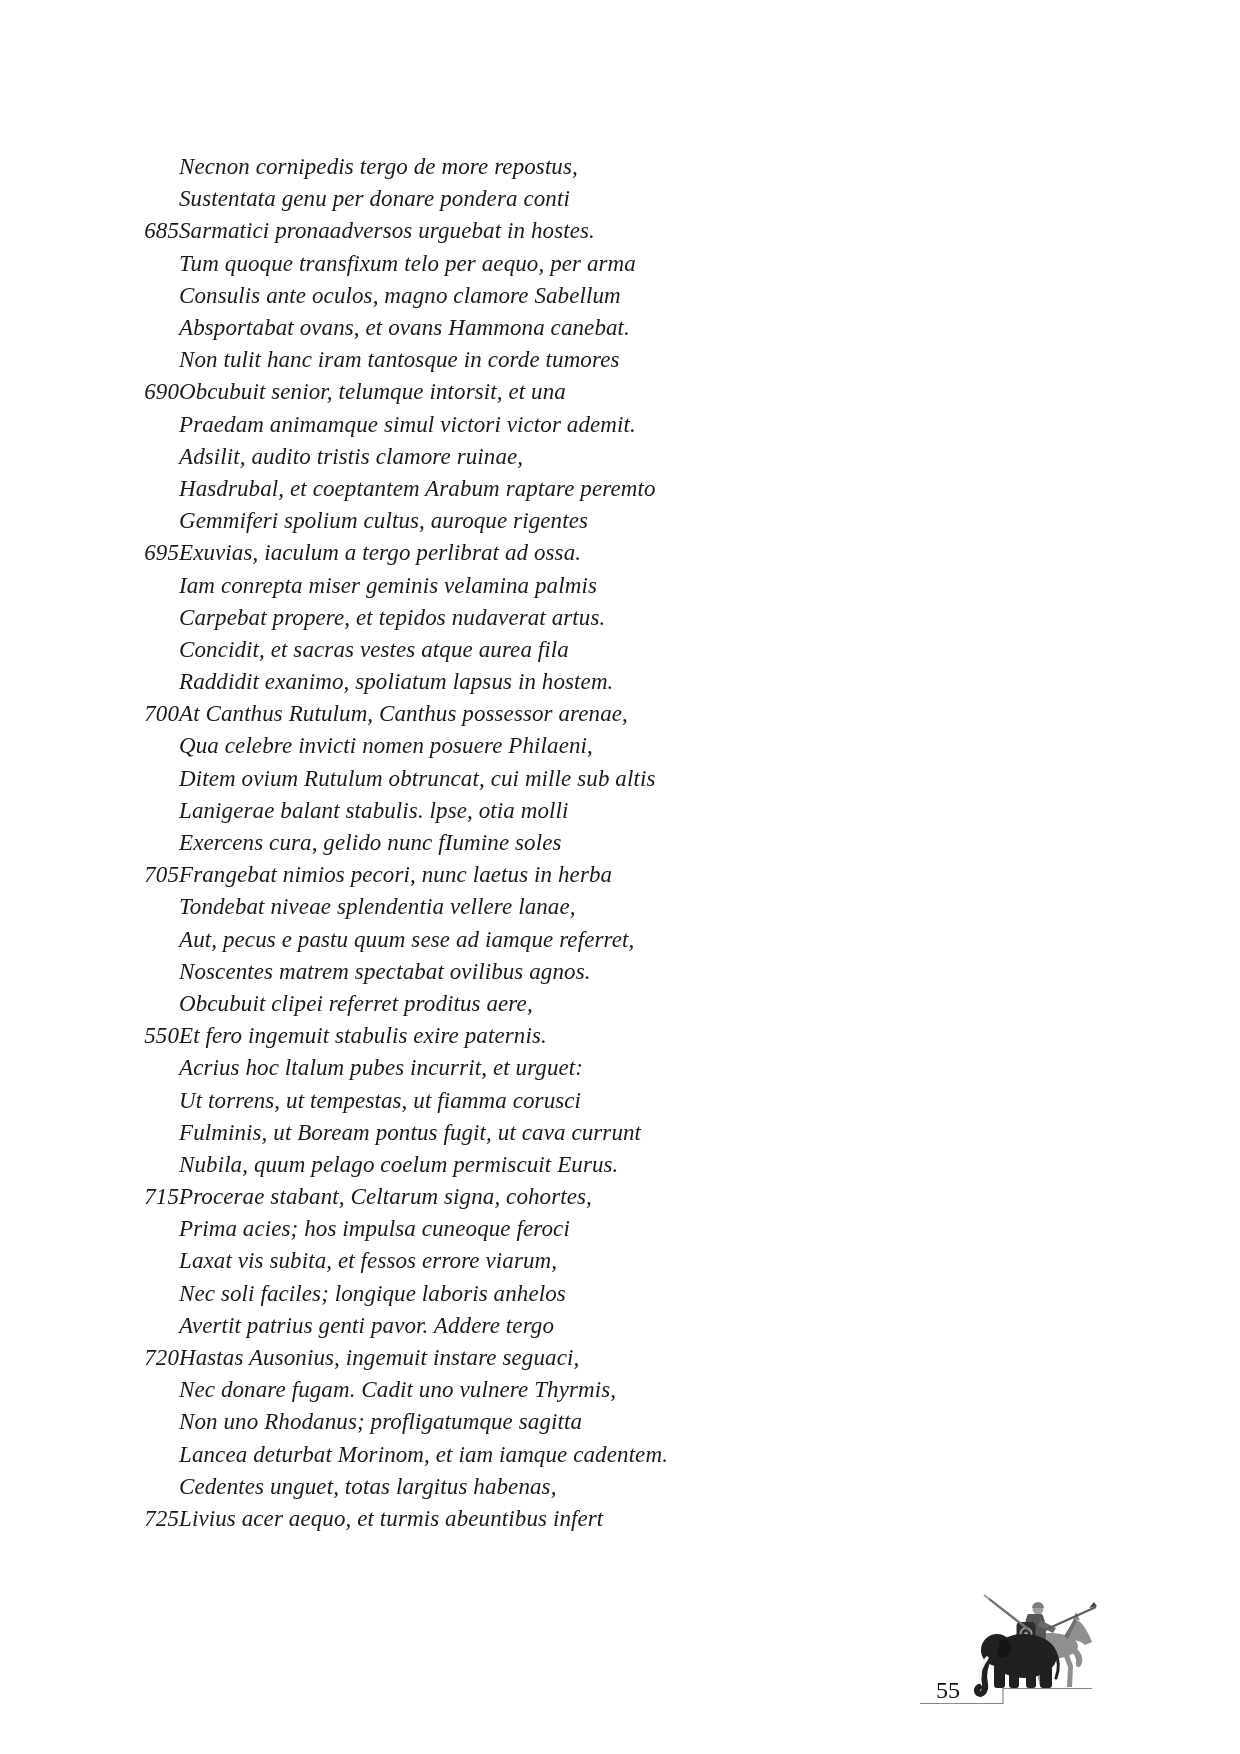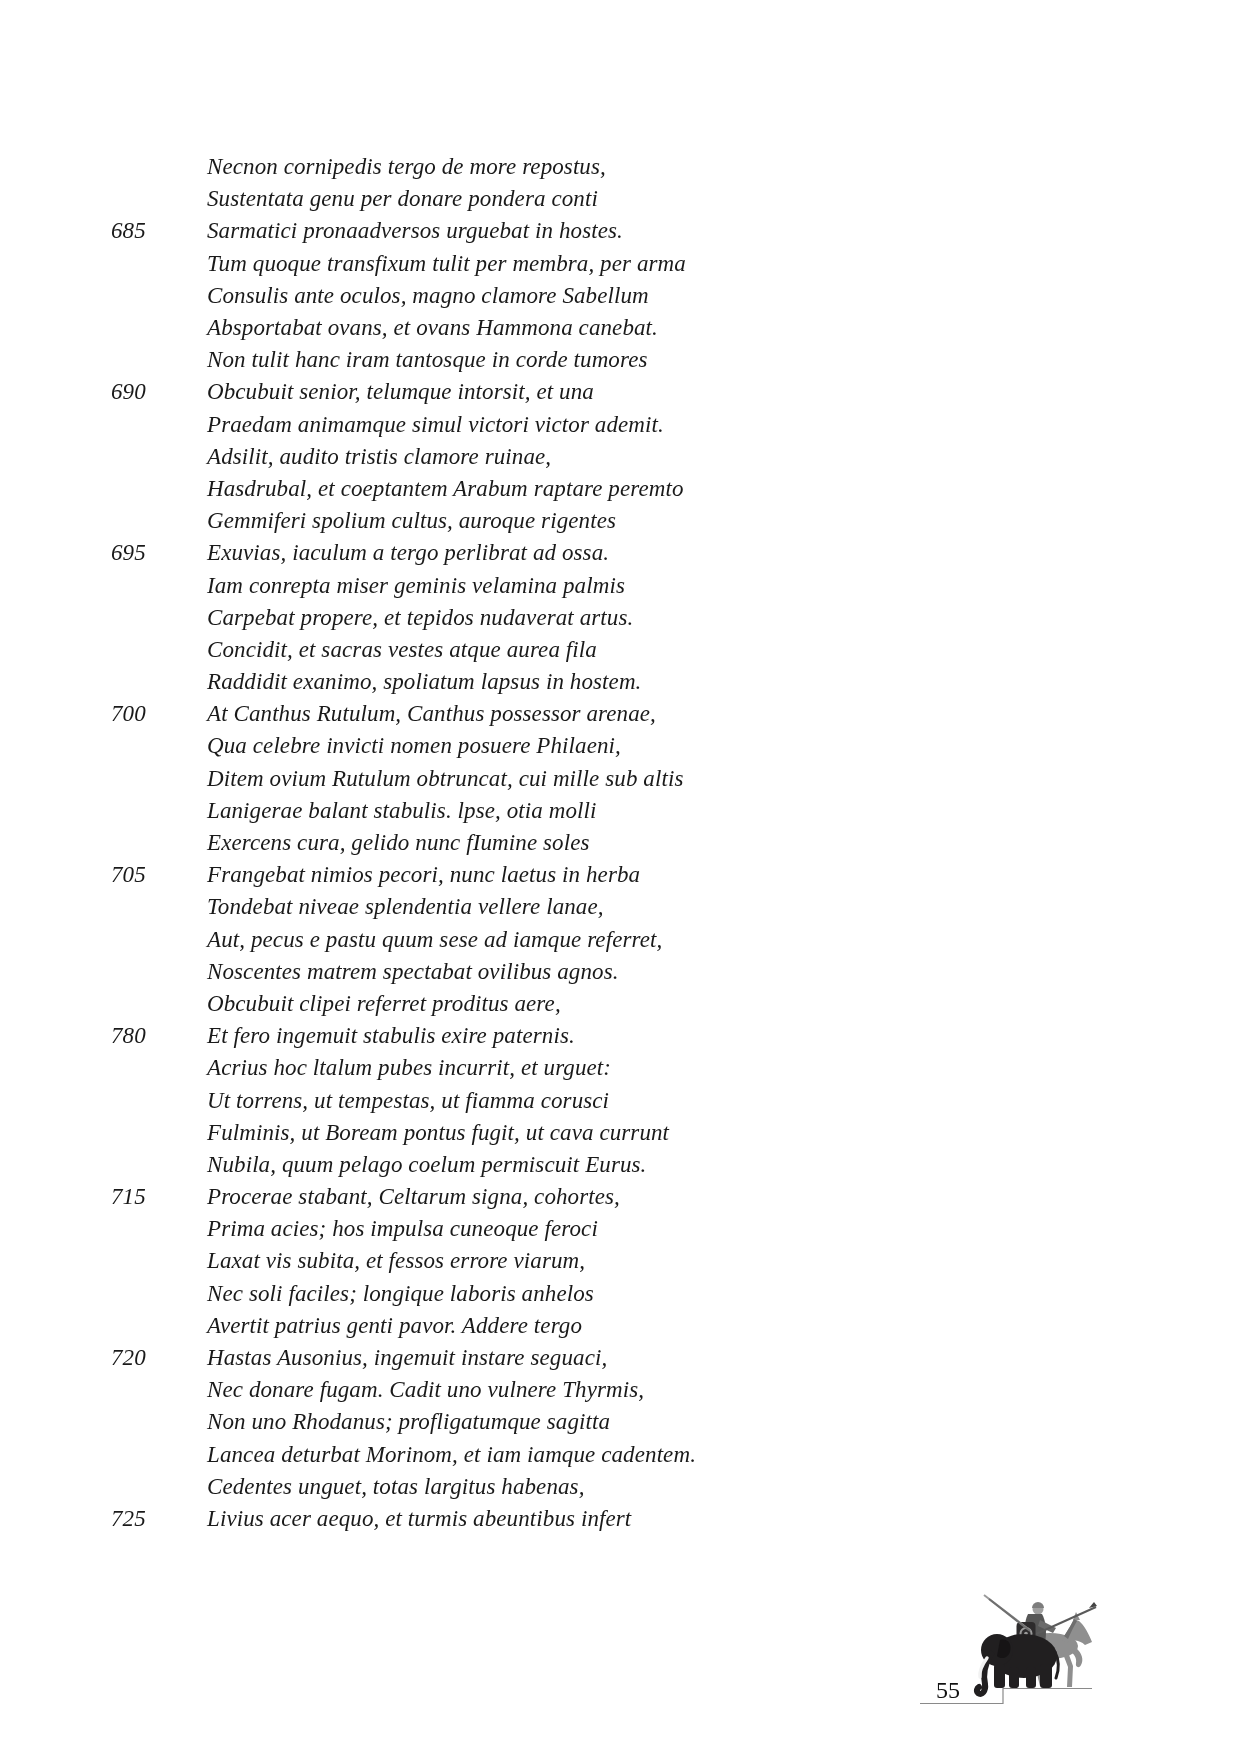--- a/index.html
+++ b/index.html
@@ -14,21 +14,21 @@
   .poem { position: absolute; left: 0; top: 151px; color: #1a1a1a; }
   .line {
     display: flex;
     height: 32.2px;
     align-items: center;
     font-style: italic;
     font-size: 23px;
     letter-spacing: 0.1px;
     white-space: pre;
   }
-  .num { flex: 0 0 96px; margin-left: 111px; }
+  .num { flex: 0 0 96px; margin-left: 83px; text-align: right; }
   .txt { flex: 1 1 auto; }
   .pageno {
     position: absolute; left: 936px; top: 1677px;
     font-size: 24px; color: #111111; font-style: normal;
   }
   .illus {
     position: absolute; left: 900px; top: 1590px;
     width: 200px; height: 120px;
   }
 </style>
@@ -49,21 +49,21 @@
         <span class="txt">Sustentata genu per donare pondera conti</span>
       </div>
 
       <div class="line">
         <span class="num">685</span>
         <span class="txt">Sarmatici pronaadversos urguebat in hostes.</span>
       </div>
 
       <div class="line">
         <span class="num"></span>
-        <span class="txt">Tum quoque transfixum tulit per membra, per arma</span>
+        <span class="txt">Tum quoque transfixum telo per aequo, per arma</span>
       </div>
 
       <div class="line">
         <span class="num"></span>
         <span class="txt">Consulis ante oculos, magno clamore Sabellum</span>
       </div>
 
       <div class="line">
         <span class="num"></span>
         <span class="txt">Absportabat ovans, et ovans Hammona canebat.</span>
@@ -168,21 +168,21 @@
         <span class="num"></span>
         <span class="txt">Noscentes matrem spectabat ovilibus agnos.</span>
       </div>
 
       <div class="line">
         <span class="num"></span>
         <span class="txt">Obcubuit clipei referret proditus aere,</span>
       </div>
 
       <div class="line">
-        <span class="num">780</span>
+        <span class="num">550</span>
         <span class="txt">Et fero ingemuit stabulis exire paternis.</span>
       </div>
 
       <div class="line">
         <span class="num"></span>
         <span class="txt">Acrius hoc ltalum pubes incurrit, et urguet:</span>
       </div>
 
       <div class="line">
         <span class="num"></span>

